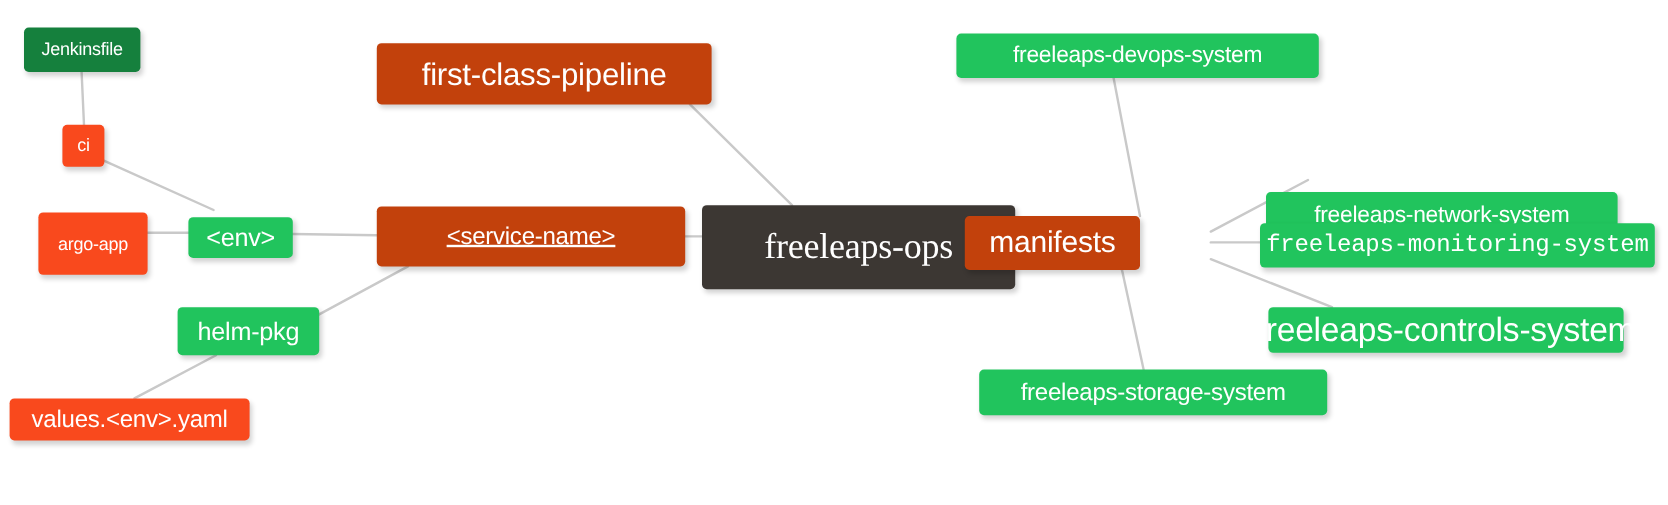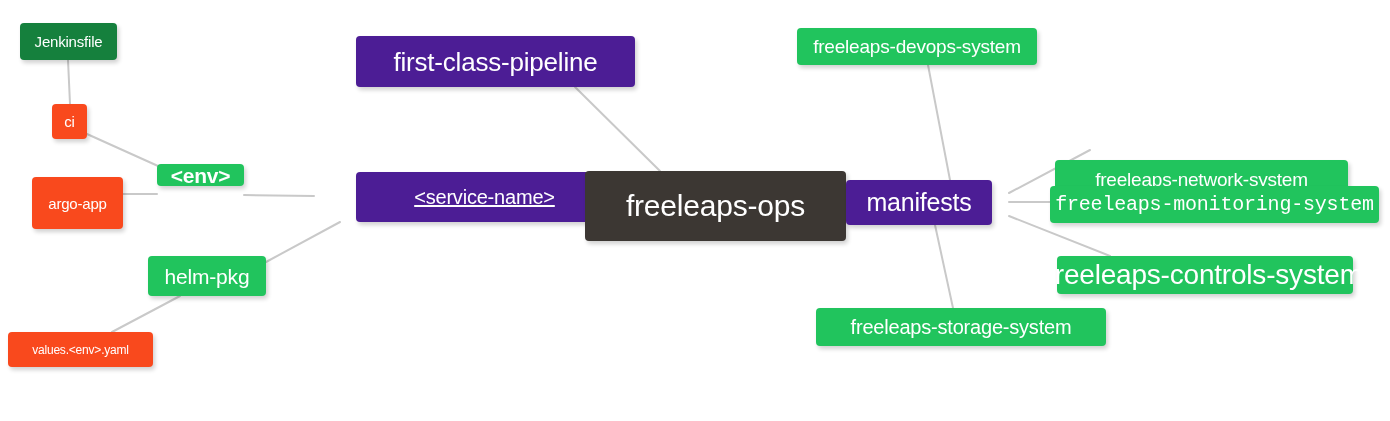--- a/index.html
+++ b/index.html
@@ -33,22 +33,22 @@
     justify-content: center;
     box-sizing: border-box;
     border-radius: 4px;
     color: #ffffff;
     white-space: nowrap;
     line-height: 1;
     box-shadow: 2px 3px 4px rgba(0,0,0,0.18);
     letter-spacing: -0.2px;
     user-select: none;
   }
-  .n-root   { background: #3c3733; }
-  .n-blue   { background: #4c1d95; margin-left: 42px; }
+  .n-root   { background: #3c3733; font-family: Liberation Serif, serif; }
+  .n-blue   { background: #c2410c; }
   .n-green  { background: #21c45d; }
   .n-orange { background: #15803d; text-align: right; }
   .n-red    { background: #f9491d; }
 </style>
 </head>
 <body>
 
 <div id="canvas">
   <svg id="edges" width="1390" height="421" viewBox="0 0 1390 421">
       <line x1="68" y1="60" x2="70" y2="104" stroke="#c9c9c9" stroke-width="2" stroke-linecap="round"></line>
@@ -69,42 +69,42 @@
   <div id="node-layer">
       <div class="node n-orange" style="left: 20px; top: 23px; width: 97px; height: 37px; font-size: 15px;">
         <span>Jenkinsfile</span>
       </div>
       <div class="node n-red" style="left: 52px; top: 104px; width: 35px; height: 35px; font-size: 15px;">
         <span>ci</span>
       </div>
       <div class="node n-red" style="left: 32px; top: 177px; width: 91px; height: 52px; font-size: 15px;">
         <span>argo-app</span>
       </div>
-      <div class="node n-green" style="left: 157px; top: 164px; width: 87px; height: 22px; font-size: 21px; font-weight: bold;">
+      <div class="node n-green" style="left: 157px; top: 181px; width: 87px; height: 34px; font-size: 21px;">
         <span>&lt;env&gt;</span>
       </div>
       <div class="node n-green" style="left: 148px; top: 256px; width: 118px; height: 40px; font-size: 21px; text-align: center;">
         <span>helm-pkg</span>
       </div>
-      <div class="node n-red" style="left: 8px; top: 332px; width: 145px; height: 35px; font-size: 12px; text-align: right;">
+      <div class="node n-red" style="left: 8px; top: 332px; width: 200px; height: 35px; font-size: 20px; text-align: right;">
         <span>values.&lt;env&gt;.yaml</span>
       </div>
       <div class="node n-blue" style="left: 314px; top: 36px; width: 279px; height: 51px; font-size: 26px;">
         <span>first-class-pipeline</span>
       </div>
       <div class="node n-blue" style="left: 314px; top: 172px; width: 257px; height: 50px; font-size: 20px; text-decoration: underline;">
         <span>&lt;service-name&gt;</span>
       </div>
       <div class="node n-root" style="left: 585px; top: 171px; width: 261px; height: 70px; font-size: 30px;">
         <span>freeleaps-ops</span>
       </div>
       <div class="node n-blue" style="left: 804px; top: 180px; width: 146px; height: 45px; font-size: 25px;">
         <span>manifests</span>
       </div>
-      <div class="node n-green" style="left: 797px; top: 28px; width: 240px; height: 37px; font-size: 19px;">
+      <div class="node n-green" style="left: 797px; top: 28px; width: 302px; height: 37px; font-size: 19px;">
         <span>freeleaps-devops-system</span>
       </div>
       <div class="node n-green" style="left: 1055px; top: 112px; width: 293px; height: 38px; font-size: 19px; margin-top: 48px;">
         <span>freeleaps-network-system</span>
       </div>
       <div class="node n-green" style="left: 1050px; top: 186px; width: 329px; height: 37px; font-size: 20px; font-family: Liberation Mono, monospace;">
         <span>freeleaps-monitoring-system</span>
       </div>
       <div class="node n-green" style="left: 1057px; top: 256px; width: 296px; height: 38px; font-size: 28px;">
         <span>freeleaps-controls-system</span>

